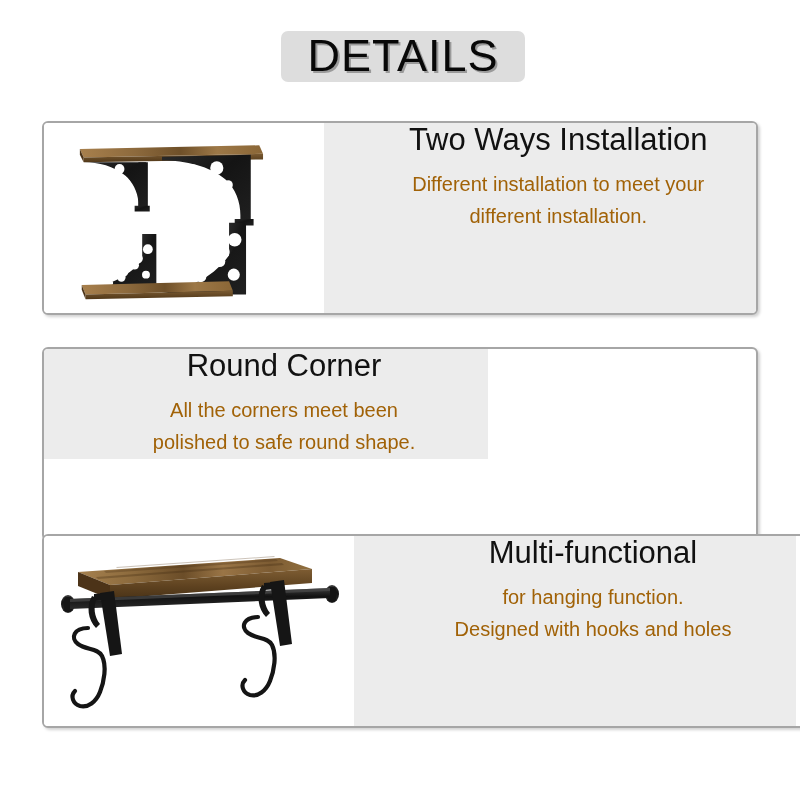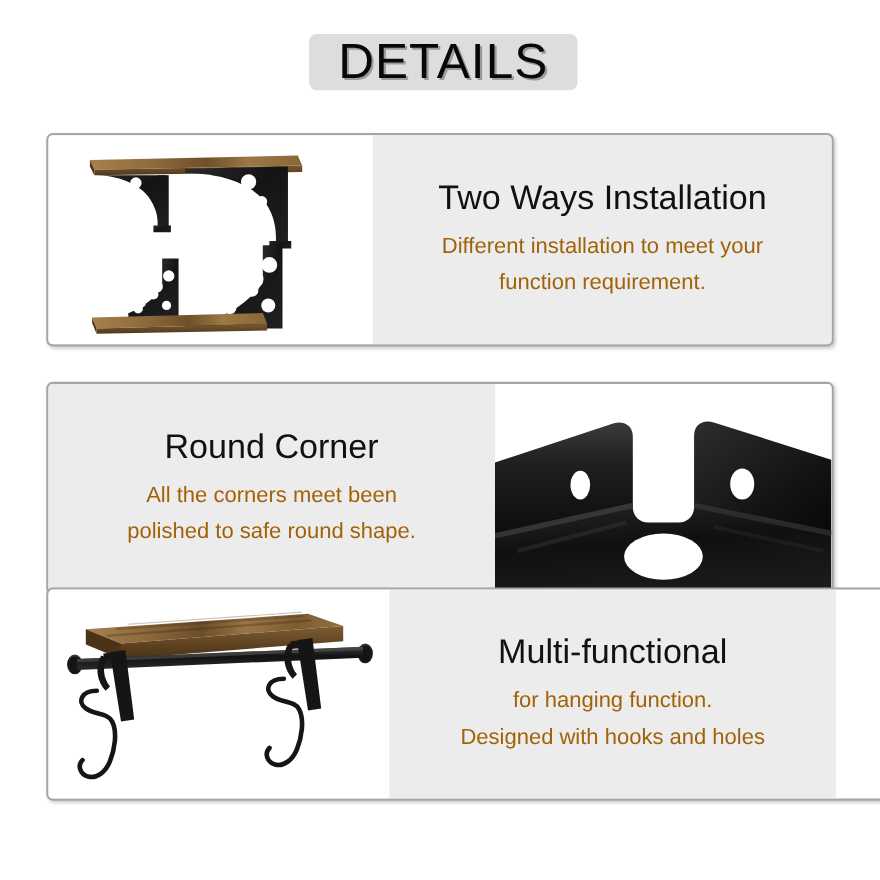--- a/index.html
+++ b/index.html
@@ -46,27 +46,27 @@
     position: absolute;
     box-sizing: border-box;
     border: 2px solid #a6a6a6;
     border-radius: 6px;
     background: #ffffff;
     box-shadow: 2px 2px 3px rgba(0,0,0,0.18);
     overflow: hidden;
     display: flex;
   }
   #panel-1 { left: 42px; top: 121px; width: 716px; height: 194px; }
-  #panel-2 { left: 42px; top: 347px; width: 716px; height: 194px; }
+  #panel-2 { left: 42px; top: 347px; width: 716px; height: 194px; flex-direction: column; }
   #panel-3 { left: 42px; top: 534px; width: 792px; height: 194px; }
 
   .img-pane   { background: #ffffff; position: relative; overflow: hidden; }
   .text-pane  { background: #ececec; position: relative; overflow: hidden;
-                display: flex; flex-direction: column; justify-content: center;
-                align-items: center; }
+                display: flex; flex-direction: column; 
+                align-items: center; padding-left: 36px; }
 
   
   #panel-1 .img-pane  { width: 297px; }
   #panel-1 .text-pane { width: 419px; }
   #panel-2 .text-pane { width: 408px; }
   #panel-2 .img-pane  { width: 308px; }
   #panel-3 .img-pane  { width: 310px; }
   #panel-3 .text-pane { width: 406px; }
 
   .headline {
@@ -206,21 +206,21 @@
 
       <polygon points="40,166 196,162 200,172 44,176" fill="url(#w1top)"></polygon>
       <polygon points="40,166 44,176 44,181 40,171" fill="#4d3417"></polygon>
       <polygon points="44,176 200,172 200,178 44,181" fill="url(#w1side)"></polygon>
     </svg>
   </div>
 
   <div class="text-pane">
     <div class="headline">Two Ways Installation</div>
     <div class="subline">Different installation to meet your</div>
-    <div class="subline">function requirement.</div>
+    <div class="subline">different installation.</div>
   </div>
 </div>
 
 <div class="panel" id="panel-2">
 
   <div class="text-pane">
     <div class="headline">Round Corner</div>
     <div class="subline">All the corners meet been</div>
     <div class="subline">polished to safe round shape.</div>
   </div>

